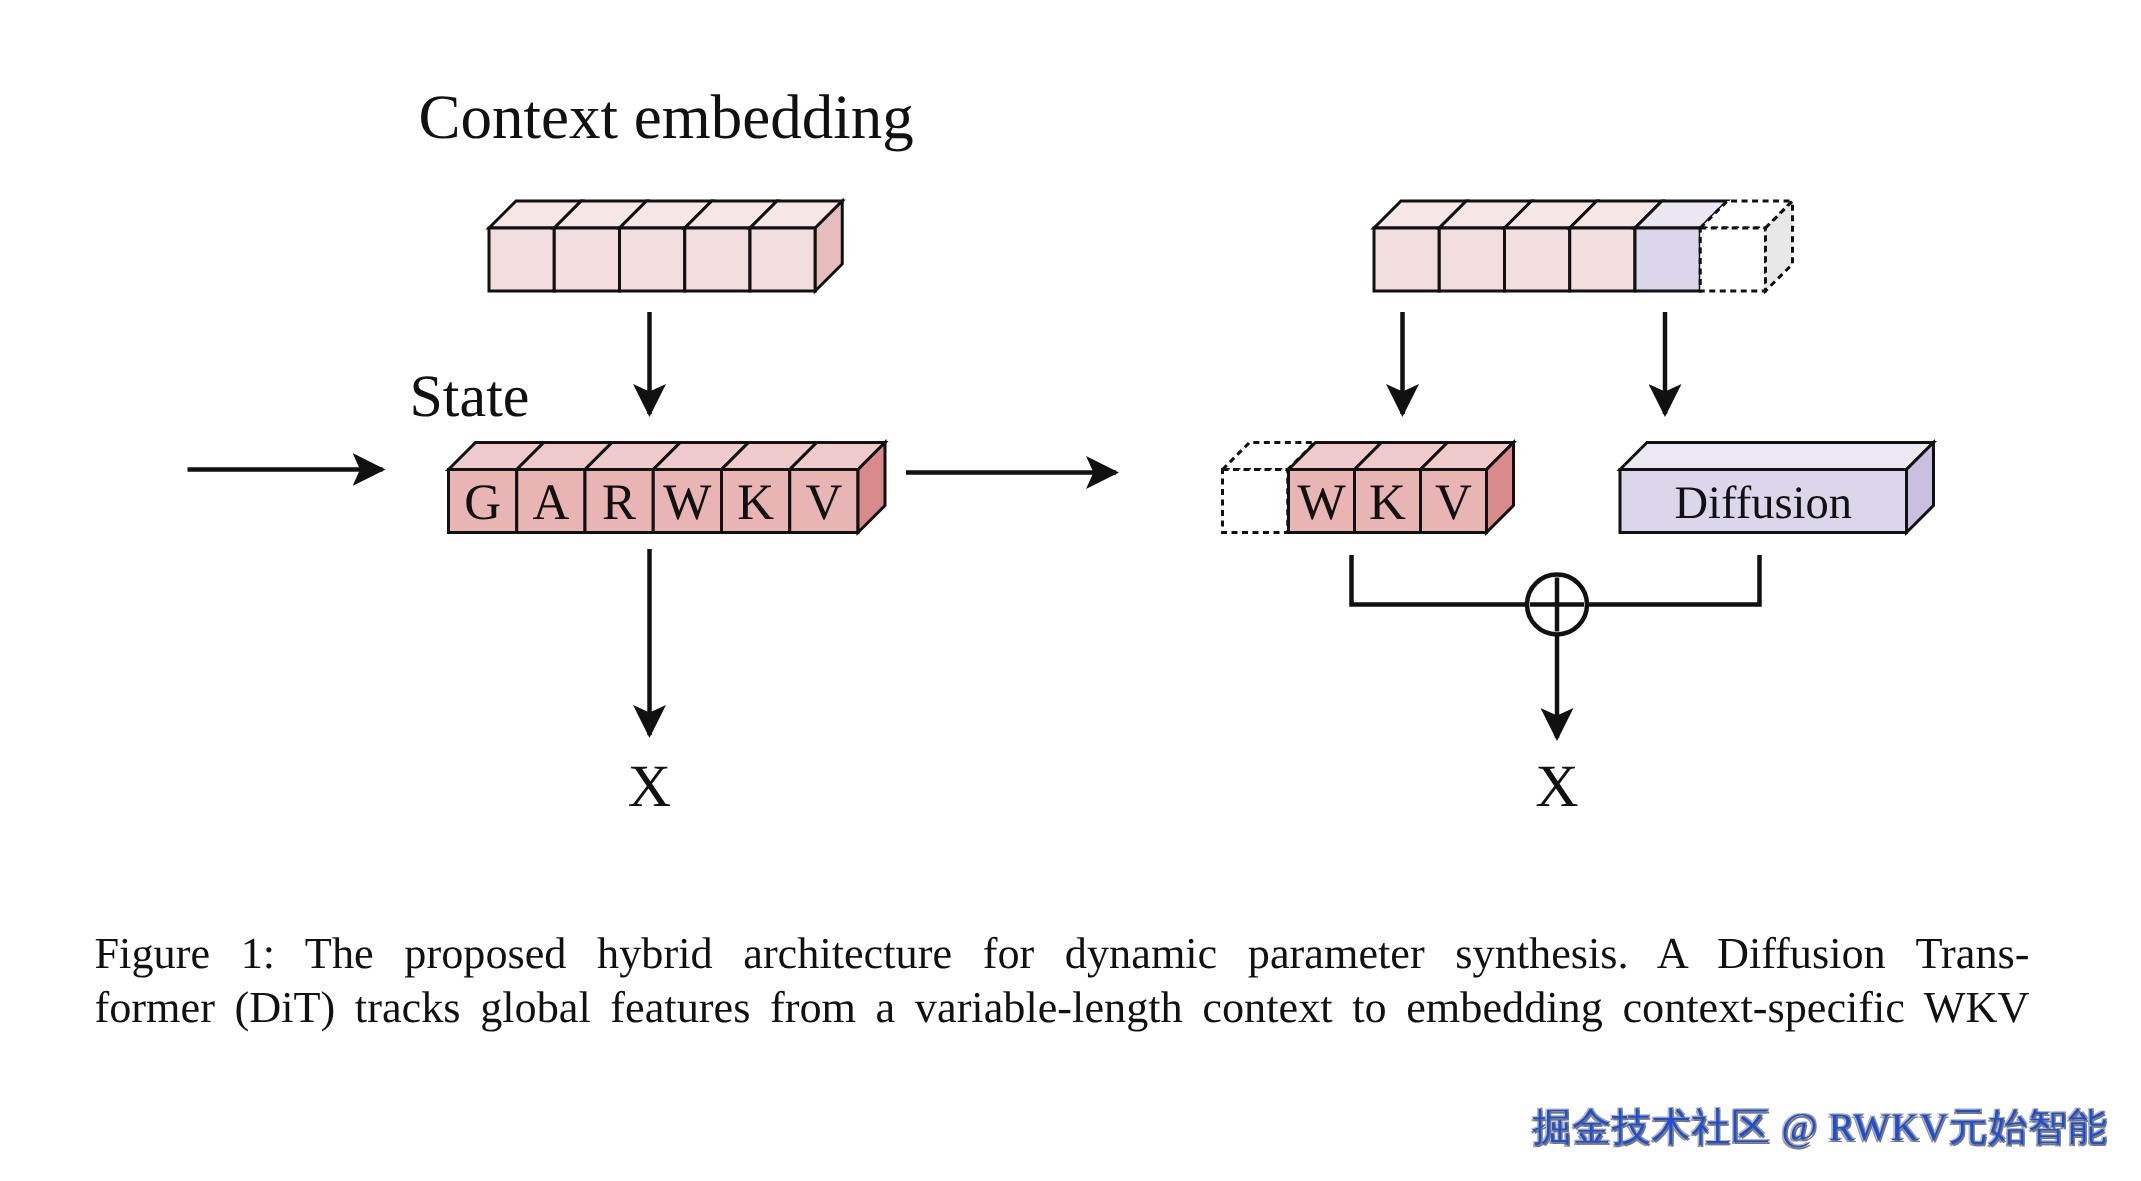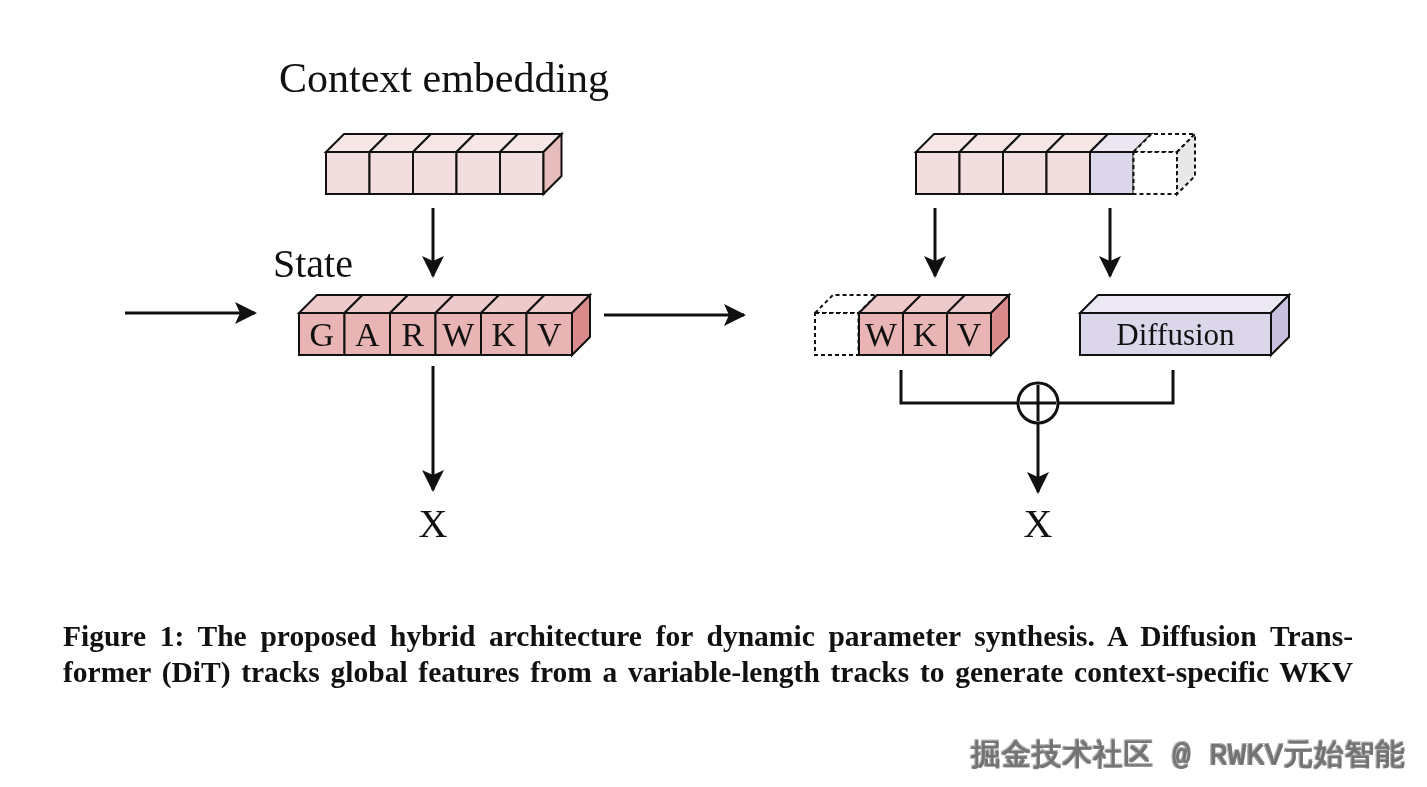--- a/index.html
+++ b/index.html
@@ -4,25 +4,25 @@
 <style>
   html, body { margin: 0; padding: 0; background: #ffffff; }
   body { width: 1427px; height: 787px; position: relative; overflow: hidden; font-family: "Liberation Serif", serif; color: #111; }
   #diagram { position: absolute; left: 0; top: 0; width: 1427px; height: 600px; }
   .label-text { font-family: "Liberation Serif", serif; fill: #111; }
   .caption {
     position: absolute; left: 63px; top: 618px; width: 1290px;
     font-family: "Liberation Serif", serif; font-size: 29.5px; line-height: 36px;
     color: #111; text-align: justify;
   }
-  .caption span { display: block; text-align-last: justify; white-space: nowrap; font-weight: bold; }
+  .caption span { display: block; text-align-last: justify; white-space: nowrap; }
   .caption span.last { text-align-last: left; }
   .watermark {
     position: absolute; right: 22px; top: 734px;
-    font-family: Liberation Mono, monospace; font-size: 30px; color: #737373;
+    font-family: Liberation Serif, serif; font-size: 26px; color: #1d4ed8;
     text-shadow: 1px 1px 0 #777, -1px -1px 0 #bbb, 1px -1px 0 #999, -1px 1px 0 #999;
     letter-spacing: 0.5px;
   }
 </style>
 </head>
 <body>
 
 <svg id="diagram" viewBox="0 0 1427 600" xmlns="http://www.w3.org/2000/svg">
   <defs>
     <marker id="arrowhead" markerWidth="10" markerHeight="10" refX="9" refY="5" orient="auto" markerUnits="userSpaceOnUse">
@@ -122,16 +122,16 @@
     <circle cx="1038" cy="403" r="20" fill="#fff" stroke="#111" stroke-width="3"></circle>
     <line x1="1038" y1="385" x2="1038" y2="421" stroke="#111" stroke-width="3"></line>
     <line x1="1020" y1="403" x2="1056" y2="403" stroke="#111" stroke-width="3"></line>
   </g>
   <line x1="1038" y1="423" x2="1038" y2="492" stroke="#111" stroke-width="3" marker-end="url(#arrowhead-lg)"></line>
   <text class="label-text" x="1038" y="537" font-size="40" text-anchor="middle">X</text>
 </svg>
 
 <div class="caption">
   <span>Figure 1: The proposed hybrid architecture for dynamic parameter synthesis.  A Diffusion Trans-</span>
-  <span>former (DiT) tracks global features from a variable-length tracks to generate context-specific WKV</span>
+  <span>former (DiT) tracks global features from a variable-length context to embedding context-specific WKV</span>
 </div>
 
 <div class="watermark">掘金技术社区 @ RWKV元始智能</div>
 
 </body></html>

